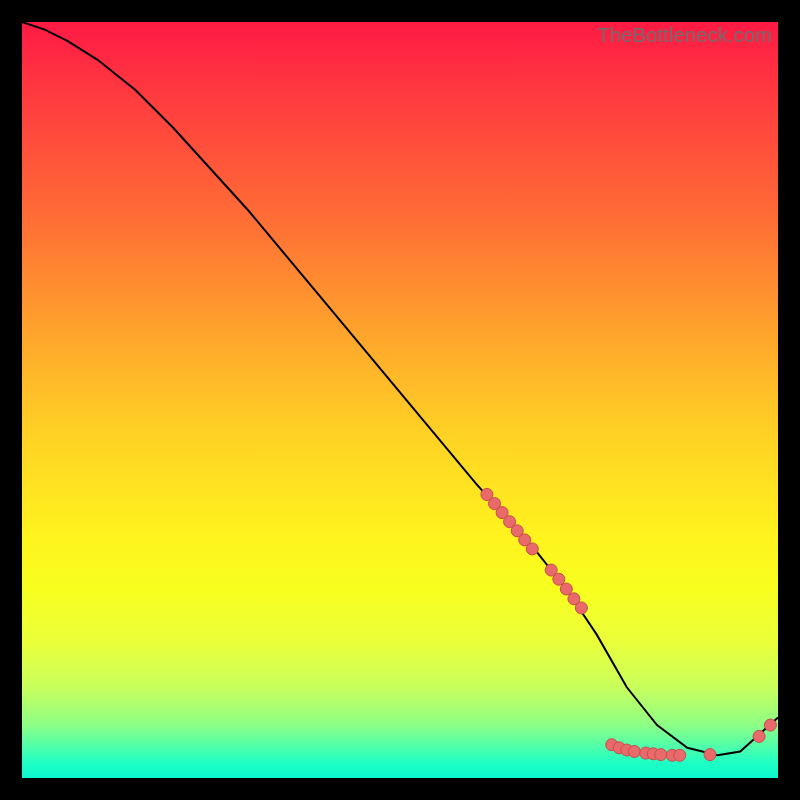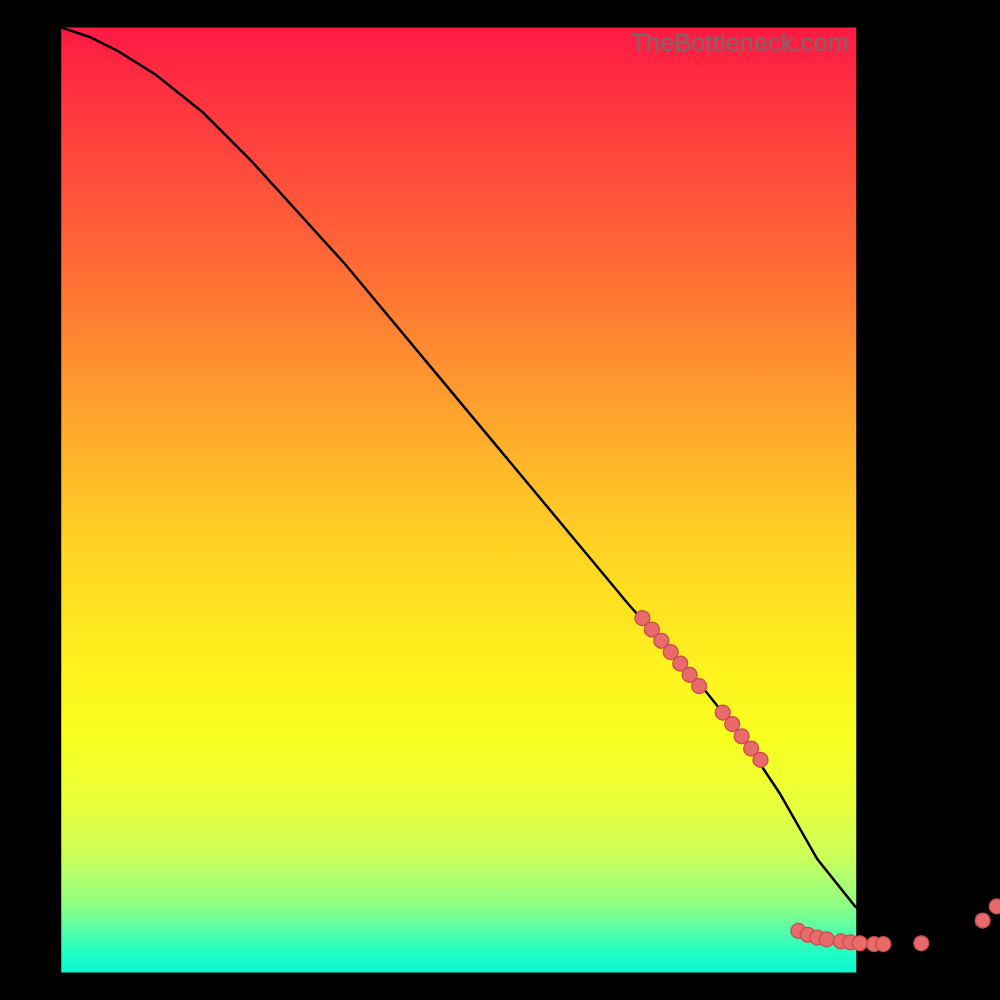--- a/index.html
+++ b/index.html
@@ -8,39 +8,38 @@
     width: 800px;
     height: 800px;
     background: #000;
     overflow: hidden;
     font-family: Arial, Helvetica, sans-serif;
   }
   .frame {
     position: absolute;
     left: 22px;
     top: 22px;
-    width: 636px;
+    width: 756px;
     height: 756px;
     background: linear-gradient(to bottom,
       #ff1a44 0%,
       #ff3b3f 10%,
       #ff6a36 25%,
       #ff8e30 35%,
       #ffb22a 45%,
       #ffd324 55%,
       #fff31e 68%,
       #f8ff1f 75%,
       #eaff3a 82%,
       #c8ff5c 88%,
       #8dff86 93%,
       #4cffac 96%,
       #1effc4 98%,
       #0cf7cf 100%
     );
-    margin-left: 27px;
   }
   .watermark {
     position: absolute;
     top: 2px;
     right: 6px;
     color: #6e6e6e;
     font-size: 20px;
     font-weight: 500;
     letter-spacing: 0.2px;
     user-select: none;

